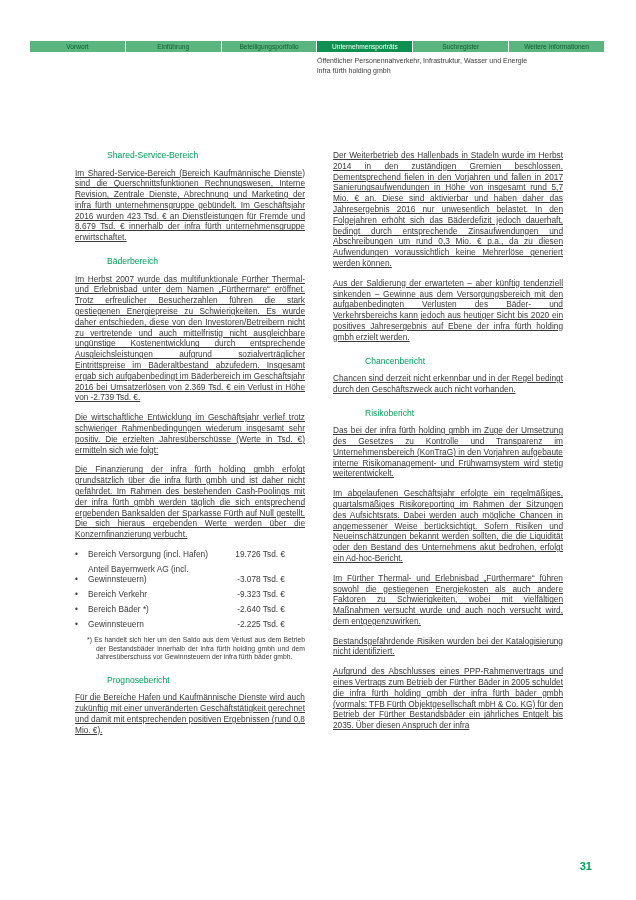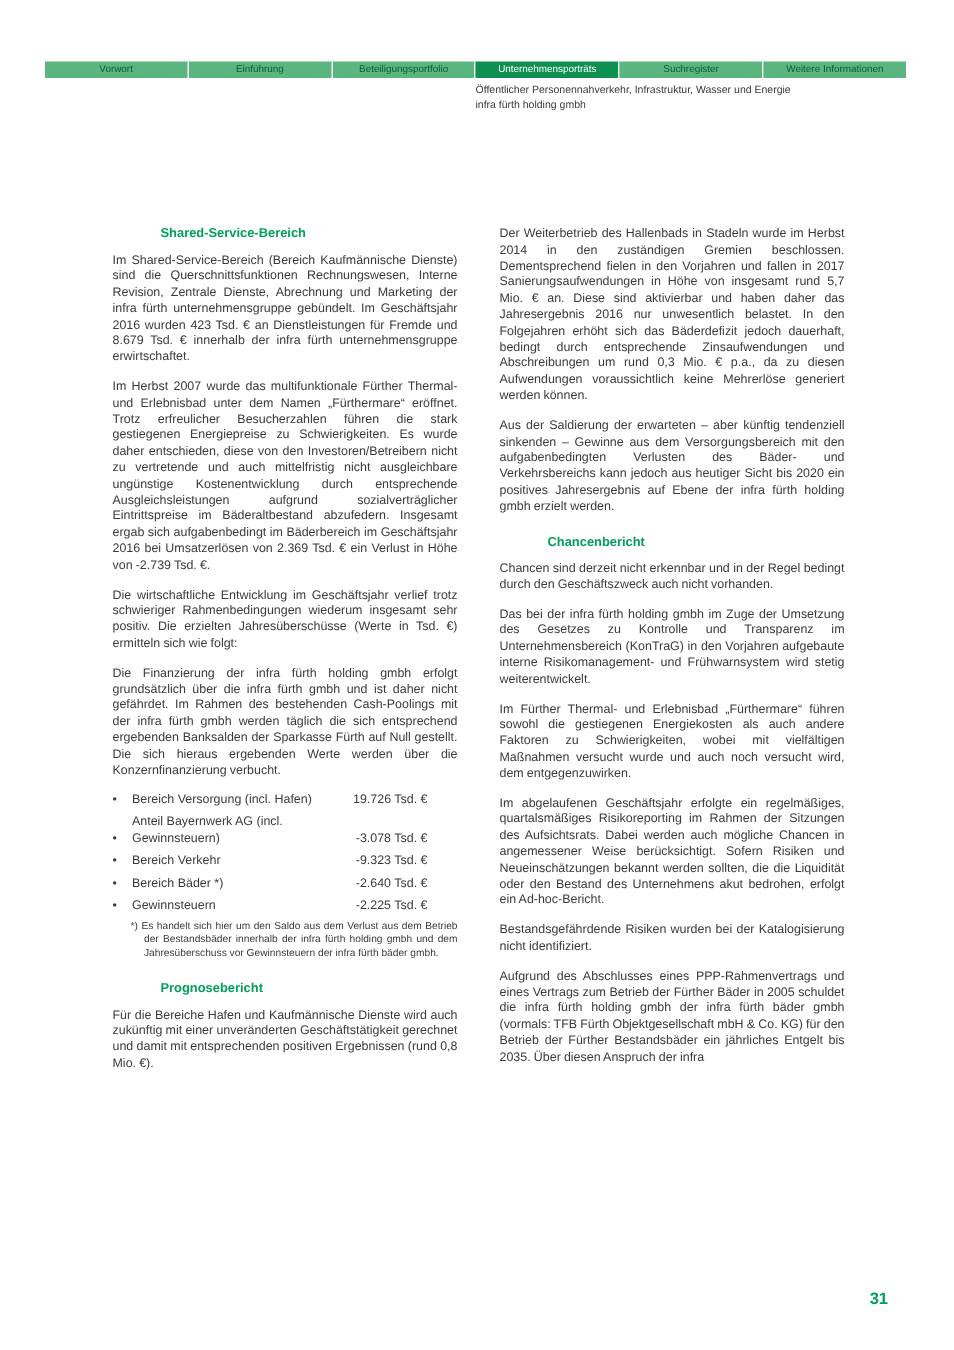--- a/index.html
+++ b/index.html
@@ -13,24 +13,24 @@
   .nav-item:last-child{border-right:none;}
   .nav-item.active{background:#0e9150;color:#ffffff;}
 
   .nav-sub{position:absolute;left:317px;top:56px;font-size:7px;line-height:9.5px;color:#3a3a3a;}
 
   
   .col{position:absolute;top:150px;width:230px;color:#3a3a3a;}
   .col-left{left:75px;}
   .col-right{left:333px;}
 
-  .h{color:#00a05a;font-size:8.6px;font-weight:bold;margin:0 0 7px 0;line-height:10.5px;padding-left:32px;}
+  .h{color:#00a05a;font-size:8.6px;font-weight:normal;margin:0 0 7px 0;line-height:10.5px;padding-left:32px;}
   .h.spaced{margin-top:13px;}
   .body{font-size:8.3px;line-height:10.8px;text-align:justify;margin:0 0 9px 0;
-        hyphens:auto;-webkit-hyphens:auto;word-spacing:-0.2px;}
+        hyphens:auto;-webkit-hyphens:auto;word-spacing:-0.2px;text-decoration:underline;}
 
   
   .kv-list{margin:2px 0 6px 0;padding-right:20px;}
   .kv{display:flex;align-items:flex-end;font-size:8.3px;line-height:10.5px;margin:0 0 4.5px 0;}
   .kv .bullet{width:13px;flex:none;}
   .kv .label{flex:1;padding-right:6px;}
   .kv .value{white-space:nowrap;}
 
   .footnote{font-size:6.8px;line-height:8.6px;color:#3a3a3a;margin:3px 0 12px 12px;
             padding-left:9px;text-indent:-9px;text-align:justify;}
@@ -53,20 +53,21 @@
 
   <div class="nav-sub">
     <div>Öffentlicher Personennahverkehr, Infrastruktur, Wasser und Energie</div>
     <div>infra fürth holding gmbh</div>
   </div>
 
   <div class="col col-left">
     <h3 class="h">Shared-Service-Bereich</h3>
     <p class="body">Im Shared-Service-Bereich (Bereich Kaufmännische Dienste) sind die Querschnittsfunktionen Rechnungswesen, Interne Revision, Zentrale Dienste, Abrechnung und Marketing der infra fürth unternehmensgruppe gebündelt. Im Geschäftsjahr 2016 wurden 423 Tsd. € an Dienstleistungen für Fremde und 8.679 Tsd. € innerhalb der infra fürth unternehmensgruppe erwirtschaftet.</p>
 
+    <h3 class="h spaced">Bäderbereich</h3>
     <p class="body">Im Herbst 2007 wurde das multifunktionale Fürther Thermal- und Erlebnisbad unter dem Namen „Fürthermare“ eröffnet. Trotz erfreulicher Besucherzahlen führen die stark gestiegenen Energiepreise zu Schwierigkeiten. Es wurde daher entschieden, diese von den Investoren/Betreibern nicht zu vertretende und auch mittelfristig nicht ausgleichbare ungünstige Kostenentwicklung durch entsprechende Ausgleichsleistungen aufgrund sozialverträglicher Eintrittspreise im Bäderaltbestand abzufedern. Insgesamt ergab sich aufgabenbedingt im Bäderbereich im Geschäftsjahr 2016 bei Umsatzerlösen von 2.369 Tsd. € ein Verlust in Höhe von -2.739 Tsd. €.</p>
     <p class="body">Die wirtschaftliche Entwicklung im Geschäftsjahr verlief trotz schwieriger Rahmenbedingungen wiederum insgesamt sehr positiv. Die erzielten Jahresüberschüsse (Werte in Tsd. €) ermitteln sich wie folgt:</p>
     <p class="body">Die Finanzierung der infra fürth holding gmbh erfolgt grundsätzlich über die infra fürth gmbh und ist daher nicht gefährdet. Im Rahmen des bestehenden Cash-Poolings mit der infra fürth gmbh werden täglich die sich entsprechend ergebenden Banksalden der Sparkasse Fürth auf Null gestellt. Die sich hieraus ergebenden Werte werden über die Konzernfinanzierung verbucht.</p>
 
     <div class="kv-list">
       <div class="kv">
         <span class="bullet">•</span>
         <span class="label">Bereich Versorgung (incl. Hafen)</span>
         <span class="value">19.726 Tsd. €</span>
       </div>
@@ -98,23 +99,24 @@
     <p class="body">Für die Bereiche Hafen und Kaufmännische Dienste wird auch zukünftig mit einer unveränderten Geschäftstätigkeit gerechnet und damit mit entsprechenden positiven Ergebnissen (rund 0,8 Mio. €).</p>
   </div>
 
   <div class="col col-right">
     <p class="body">Der Weiterbetrieb des Hallenbads in Stadeln wurde im Herbst 2014 in den zuständigen Gremien beschlossen. Dementsprechend fielen in den Vorjahren und fallen in 2017 Sanierungsaufwendungen in Höhe von insgesamt rund 5,7 Mio. € an. Diese sind aktivierbar und haben daher das Jahresergebnis 2016 nur unwesentlich belastet. In den Folgejahren erhöht sich das Bäderdefizit jedoch dauerhaft, bedingt durch entsprechende Zinsaufwendungen und Abschreibungen um rund 0,3 Mio. € p.a., da zu diesen Aufwendungen voraussichtlich keine Mehrerlöse generiert werden können.</p>
     <p class="body">Aus der Saldierung der erwarteten – aber künftig tendenziell sinkenden – Gewinne aus dem Versorgungsbereich mit den aufgabenbedingten Verlusten des Bäder- und Verkehrsbereichs kann jedoch aus heutiger Sicht bis 2020 ein positives Jahresergebnis auf Ebene der infra fürth holding gmbh erzielt werden.</p>
 
     <h3 class="h spaced">Chancenbericht</h3>
     <p class="body">Chancen sind derzeit nicht erkennbar und in der Regel bedingt durch den Geschäftszweck auch nicht vorhanden.</p>
 
+    <h3 class="h spaced">Risikobericht</h3>
     <p class="body">Das bei der infra fürth holding gmbh im Zuge der Umsetzung des Gesetzes zu Kontrolle und Transparenz im Unternehmensbereich (KonTraG) in den Vorjahren aufgebaute interne Risikomanagement- und Frühwarnsystem wird stetig weiterentwickelt.</p>
+    <p class="body">Im abgelaufenen Geschäftsjahr erfolgte ein regelmäßiges, quartalsmäßiges Risikoreporting im Rahmen der Sitzungen des Aufsichtsrats. Dabei werden auch mögliche Chancen in angemessener Weise berücksichtigt. Sofern Risiken und Neueinschätzungen bekannt werden sollten, die die Liquidität oder den Bestand des Unternehmens akut bedrohen, erfolgt ein Ad-hoc-Bericht.</p>
     <p class="body">Im Fürther Thermal- und Erlebnisbad „Fürthermare“ führen sowohl die gestiegenen Energiekosten als auch andere Faktoren zu Schwierigkeiten, wobei mit vielfältigen Maßnahmen versucht wurde und auch noch versucht wird, dem entgegenzuwirken.</p>
-    <p class="body">Im abgelaufenen Geschäftsjahr erfolgte ein regelmäßiges, quartalsmäßiges Risikoreporting im Rahmen der Sitzungen des Aufsichtsrats. Dabei werden auch mögliche Chancen in angemessener Weise berücksichtigt. Sofern Risiken und Neueinschätzungen bekannt werden sollten, die die Liquidität oder den Bestand des Unternehmens akut bedrohen, erfolgt ein Ad-hoc-Bericht.</p>
     <p class="body">Bestandsgefährdende Risiken wurden bei der Katalogisierung nicht identifiziert.</p>
 
     <p class="body">Aufgrund des Abschlusses eines PPP-Rahmenvertrags und eines Vertrags zum Betrieb der Fürther Bäder in 2005 schuldet die infra fürth holding gmbh der infra fürth bäder gmbh (vormals: TFB Fürth Objektgesellschaft mbH &amp; Co. KG) für den Betrieb der Fürther Bestandsbäder ein jährliches Entgelt bis 2035. Über diesen Anspruch der infra</p>
   </div>
 
   <div class="page-number">31</div>
 
 </div>
 
 </body></html>

